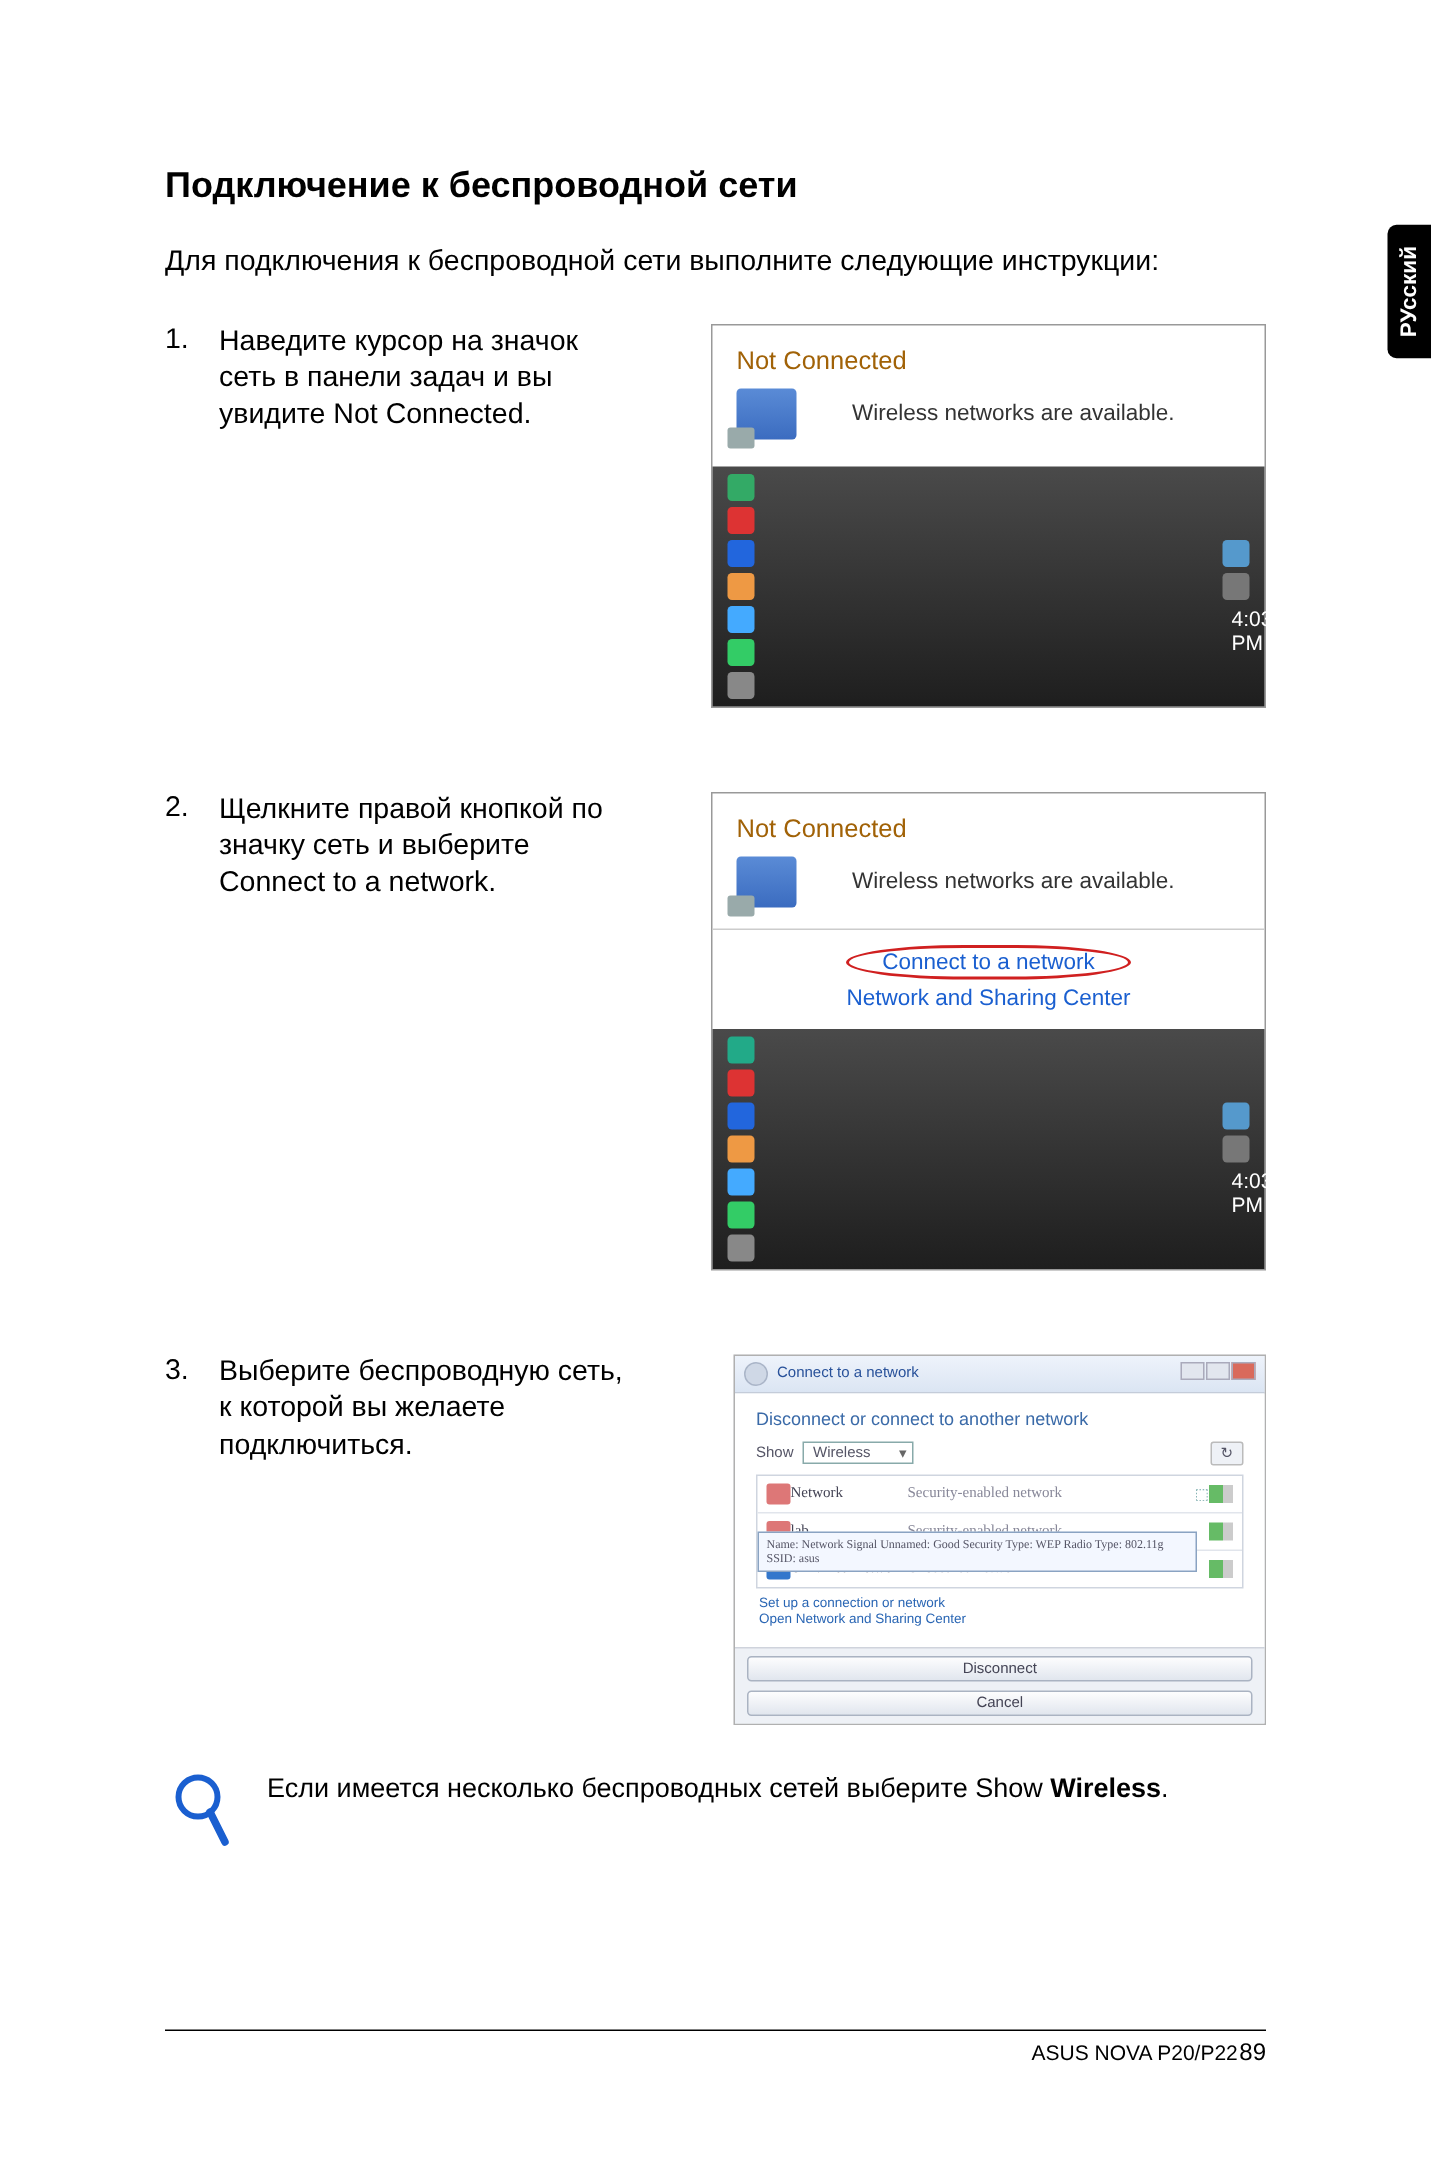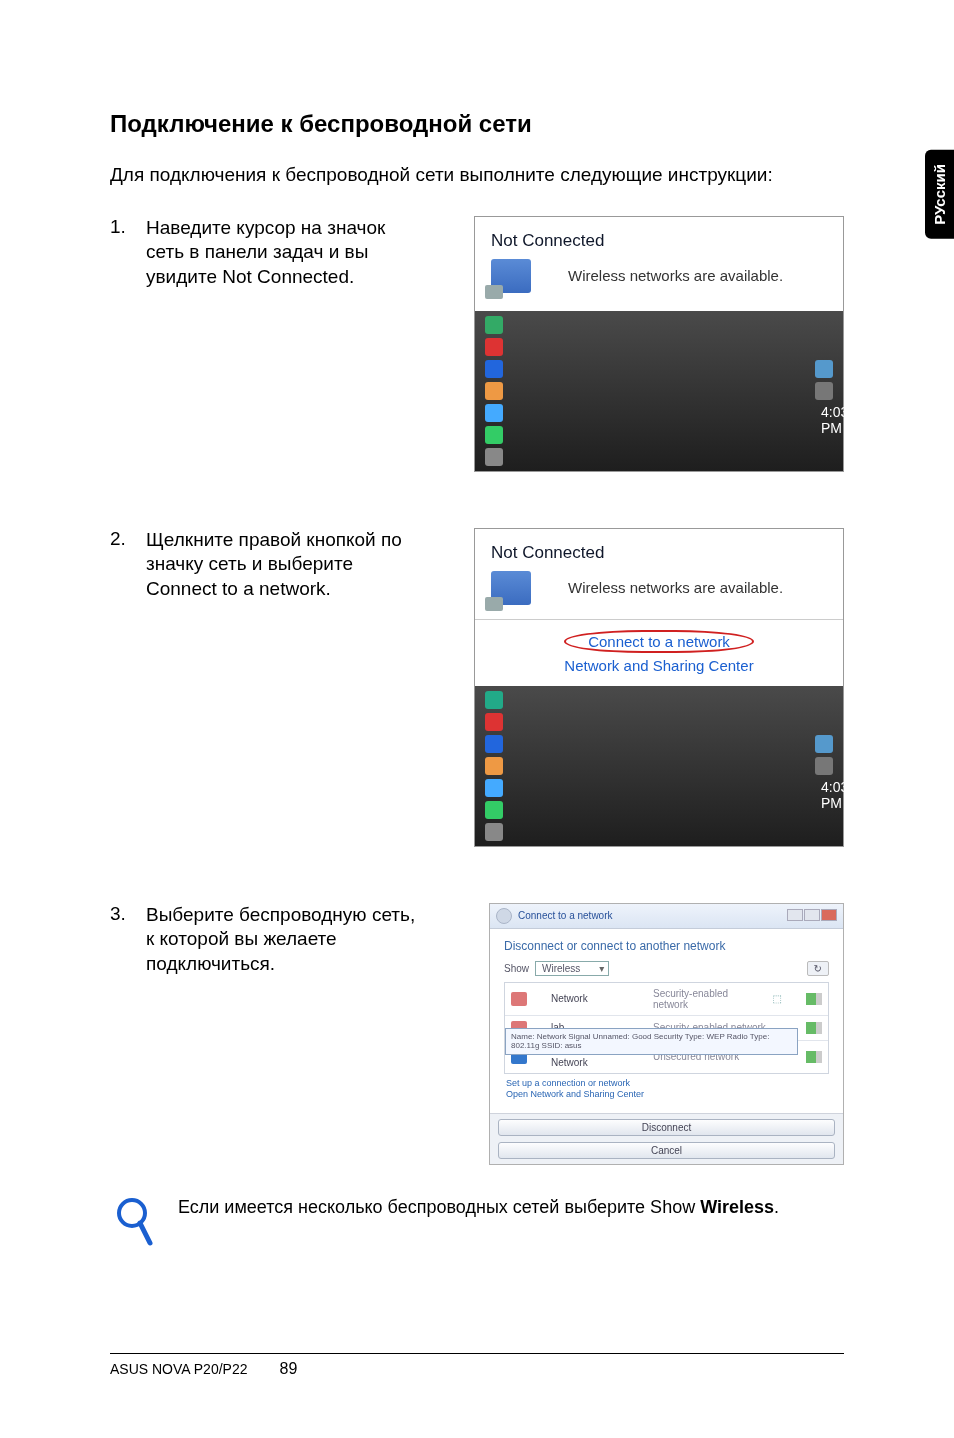--- a/index.html
+++ b/index.html
@@ -64,21 +64,21 @@
 
   
   .shot1 {
     width: 370px;
     border: 1px solid #999;
     background: #fff;
   }
   .shot1-top {
     padding: 14px 16px 18px 16px;
   }
-  .shot1-title { color: #0f172a; font-size: 17px; margin-bottom: 8px; }
+  .shot1-title { color: #a16207; font-size: 17px; margin-bottom: 8px; }
   .shot1-row { display: flex; align-items: center; gap: 12px; }
   .net-icon {
     width: 40px; height: 34px;
     background: linear-gradient(180deg,#5a8bd6,#3b6cc0);
     border-radius: 3px;
     position: relative;
   }
   .net-icon::after{
     content:""; position:absolute; left:-6px; bottom:-6px;
     width:18px; height:14px; background:#9aa; border-radius:2px;
@@ -148,21 +148,21 @@
   .nav-circ { width:16px; height:16px; border-radius:50%; background:#cfd8e6; border:1px solid #aab5c8; display:inline-block;}
   .wbtns span{ display:inline-block; width:16px; height:12px; margin-left:1px; border:1px solid #aab; background:#e2e6ee;}
   .wbtns .close{ background:#d96a5c;}
   .shot3-body { padding: 10px 14px 6px 14px; background:#fff; }
   .shot3-h { color:#3a6aa8; font-size:12px; margin-bottom:8px; }
   .show-row { display:flex; align-items:center; gap:6px; margin-bottom:6px;}
   .show-row .sel { border:1px solid #8aa; background:#fff; padding:1px 28px 1px 6px; font-size:10px; position:relative;}
   .show-row .sel::after{content:"▾"; position:absolute; right:4px; top:1px; color:#666;}
   .refresh-btn{ margin-left:auto; border:1px solid #bbb; background:#eef1f6; padding:1px 6px; border-radius:2px;}
   .netlist { border:1px solid #cfd5df; }
-  .netrow { display:flex; align-items:center; padding:5px 6px; border-bottom:1px solid #e1e5ec; gap:24px;}
+  .netrow { display:flex; align-items:center; padding:5px 6px; border-bottom:1px solid #e1e5ec; gap:0;font-family:Liberation Serif, serif;}
   .netrow:last-child{border-bottom:none;}
   .nicon{ width:16px; height:14px; background:#d77; border-radius:2px;}
   .nicon.blue{background:#37c;}
   .nname{ width:78px; color:#445;}
   .ndesc{ flex:1; color:#889; }
   .nbars{ width:16px; height:12px; background:linear-gradient(90deg,#6b6 60%,#ccc 60%);}
   .tooltip-box{
     position:absolute; right:30px; top:50%;
     border:1px solid #8aa3c2; background:#f3f7ff;
     font-size:8px; padding:3px 5px; line-height:1.2; color:#556;
@@ -190,23 +190,23 @@
     width:40px; height:56px; flex-shrink:0;
   }
   .note-text { font-size:18px; line-height:1.35; }
   .note-text b { font-weight:bold; }
 
   
   .page-footer {
     position:absolute; bottom:60px; left:110px; right:110px;
     border-top:1px solid #000;
     padding-top:6px;
-    display:flex; justify-content:flex-start; align-items:baseline;
+    display:flex; justify-content:flex-end; align-items:baseline;
     font-size:14px;
-    gap: 32px;
+    gap: 1px;
   }
   .page-num { font-size:16px; }
 </style>
 </head>
 <body>
 
 <div class="page">
   <div class="side-tab">РУсский</div>
 
   <h1 class="section-heading">Подключение к беспроводной сети</h1>

